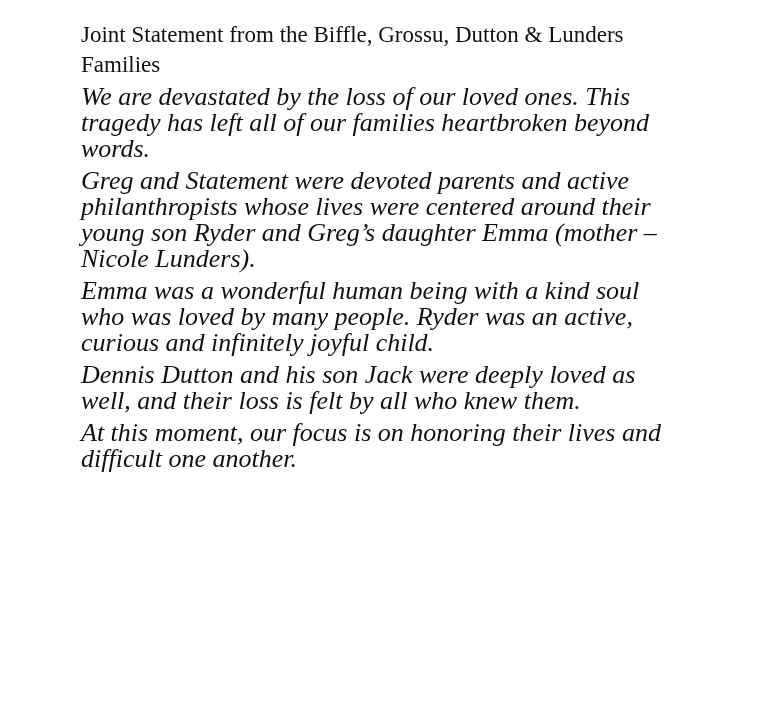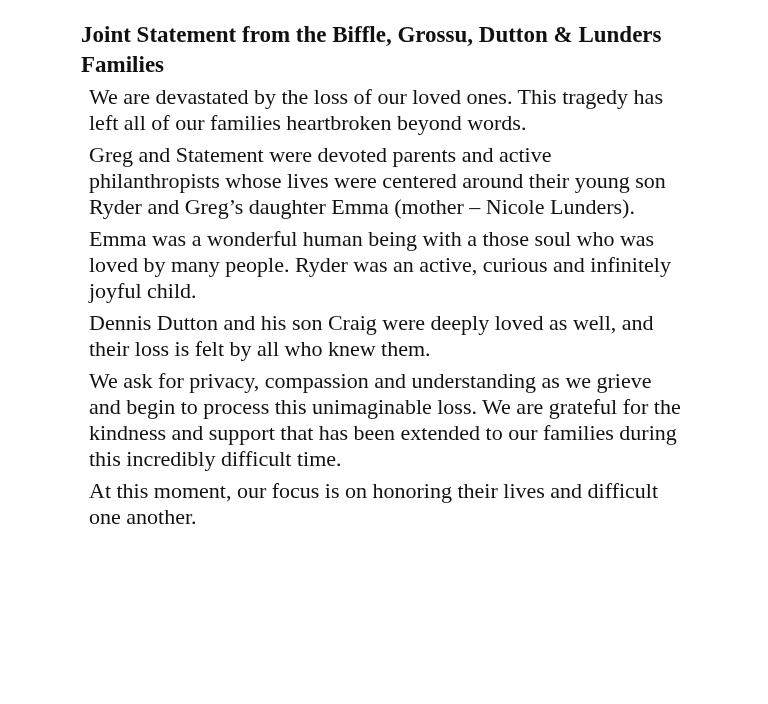--- a/index.html
+++ b/index.html
@@ -3,31 +3,30 @@
 <meta charset="utf-8">
 <style>
   html, body { margin: 0; padding: 0; background: #ffffff; }
   body { width: 768px; height: 704px; overflow: hidden; position: relative; }
   .doc {
     position: absolute; left: 81px; top: 20px; width: 600px;
     font-family: "Liberation Serif", "DejaVu Serif", serif;
     color: #111111;
   }
   .title {
-    font-weight: bold; font-size: 23px; line-height: 30px;
+    font-weight: normal; font-size: 23px; line-height: 30px;
     margin: 0 0 4px 0;
   }
   .para {
-    font-size: 22px; line-height: 26px; margin: 0 0 6px 8px;
+    font-size: 26px; line-height: 26px; margin: 0 0 6px 0; font-style: italic;
   }
 </style>
 </head>
 <body>
 
 <div class="doc">
   <h1 class="title">Joint Statement from the Biffle, Grossu, Dutton &amp; Lunders Families</h1>
   <p class="para">We are devastated by the loss of our loved ones. This tragedy has left all of our families heartbroken beyond words.</p>
   <p class="para">Greg and Statement were devoted parents and active philanthropists whose lives were centered around their young son Ryder and Greg’s daughter Emma (mother – Nicole Lunders).</p>
-  <p class="para">Emma was a wonderful human being with a those soul who was loved by many people. Ryder was an active, curious and infinitely joyful child.</p>
-  <p class="para">Dennis Dutton and his son Craig were deeply loved as well, and their loss is felt by all who knew them.</p>
-  <p class="para">We ask for privacy, compassion and understanding as we grieve and begin to process this unimaginable loss. We are grateful for the kindness and support that has been extended to our families during this incredibly difficult time.</p>
+  <p class="para">Emma was a wonderful human being with a kind soul who was loved by many people. Ryder was an active, curious and infinitely joyful child.</p>
+  <p class="para">Dennis Dutton and his son Jack were deeply loved as well, and their loss is felt by all who knew them.</p>
   <p class="para">At this moment, our focus is on honoring their lives and difficult one another.</p>
 </div>
 
 </body></html>

